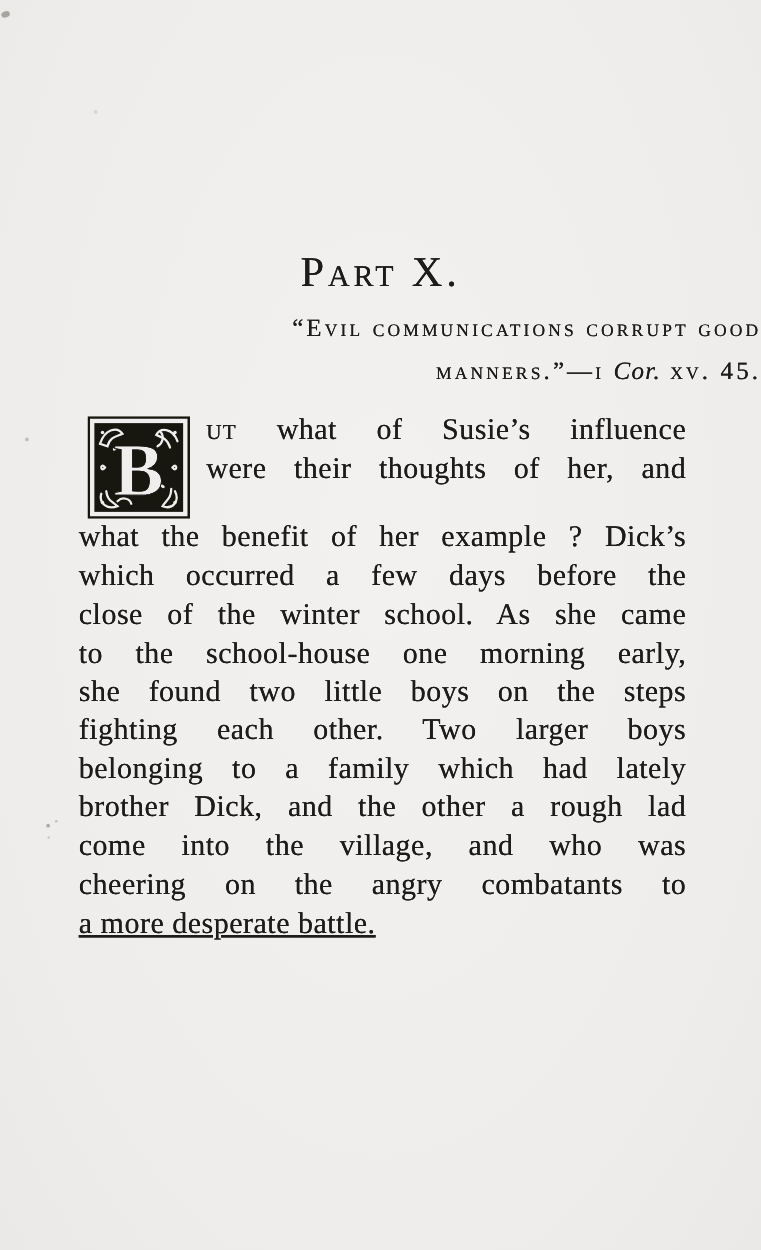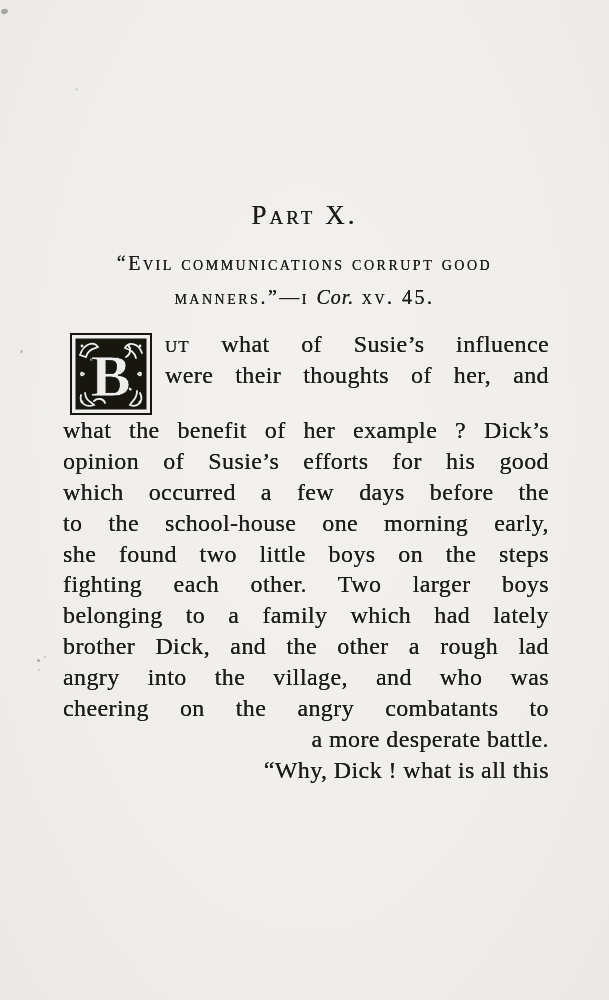--- a/index.html
+++ b/index.html
@@ -8,26 +8,26 @@
     width:609px;height:1000px;
     background:radial-gradient(ellipse at 50% 42%, #f2f1ef 0%, #efeeec 60%, #eae9e7 100%);
     font-family:"Liberation Serif","DejaVu Serif",serif;
     color:#1d1c1a;
     overflow:hidden;
   }
   .heading{
     position:absolute;top:200px;left:0;right:0;
     text-align:center;
     font-variant:small-caps;
-    font-size:27px;letter-spacing:3px;
+    font-size:34px;letter-spacing:3px;
     text-shadow:0 0 .5px currentColor;
   }
   .epigraph{
     position:absolute;top:246px;left:0;right:0;
-    text-align:center;
+    text-align:right;
     font-variant:small-caps;
     font-size:20px;letter-spacing:2.5px;
     line-height:34px;
     text-shadow:0 0 .4px currentColor;
   }
   .epigraph .cite-italic{
     font-style:italic;
     font-variant:normal;
     letter-spacing:1px;
   }
@@ -43,21 +43,21 @@
     margin:4px 13px 0 7px;
   }
   .beside-cap{flex:1;min-width:0;}
   .jline{
     text-align:justify;
     -moz-text-align-last:justify;
     text-align-last:justify;
     white-space:normal;
     height:30.9px;overflow:visible;
   }
-  .lline{text-align:right;height:30.9px;}
+  .lline{text-align:left;height:30.9px;text-decoration:underline;}
   .indent{text-indent:30px;}
   .sc{font-variant:small-caps;letter-spacing:1px;margin-top:17px;}
   .speck{position:absolute;border-radius:50%;}
   .speck.s1{left:1px;top:9px;width:7px;height:5px;background:rgba(95,95,92,.5);transform:rotate(-18deg);}
   .speck.s2{left:20px;top:350px;width:3px;height:3px;background:rgba(120,118,115,.4);}
   .speck.s3{left:37px;top:659px;width:3px;height:3px;background:rgba(105,103,100,.5);}
   .speck.s4{left:44px;top:656px;width:2px;height:2px;background:rgba(120,118,115,.4);}
   .speck.s5{left:38px;top:669px;width:2px;height:2px;background:rgba(130,128,125,.35);}
   .speck.s6{left:75px;top:88px;width:3px;height:3px;background:rgba(160,158,155,.3);}
 </style>
@@ -105,26 +105,25 @@
         </g>
         <text x="41" y="63" text-anchor="middle" font-family="Liberation Serif, DejaVu Serif, serif" font-weight="bold" font-size="60" fill="#efeeec" stroke="#17160f" stroke-width="0.6">B</text>
       </svg>
       <div class="beside-cap">
         <div class="jline"><span class="sc">ut</span><span> what of Susie’s influence</span></div>
         <div class="jline">were their thoughts of her, and</div>
       </div>
     </div>
 
     <div class="jline">what the benefit of her example ? Dick’s</div>
-    <div class="jline">opinion of Susie’s efforts for his good</div>
     <div class="jline">which occurred a few days before the</div>
+    <div class="jline">close of the winter school. As she came</div>
     <div class="jline">to the school-house one morning early,</div>
     <div class="jline">she found two little boys on the steps</div>
     <div class="jline">fighting each other. Two larger boys</div>
     <div class="jline">belonging to a family which had lately</div>
     <div class="jline">brother Dick, and the other a rough lad</div>
-    <div class="jline">angry into the village, and who was</div>
+    <div class="jline">come into the village, and who was</div>
     <div class="jline">cheering on the angry combatants to</div>
     <div class="lline">a more desperate battle.</div>
-    <div class="lline indent">“Why, Dick ! what is all this</div>
   </div>
 
 </div>
 
 </body></html>

